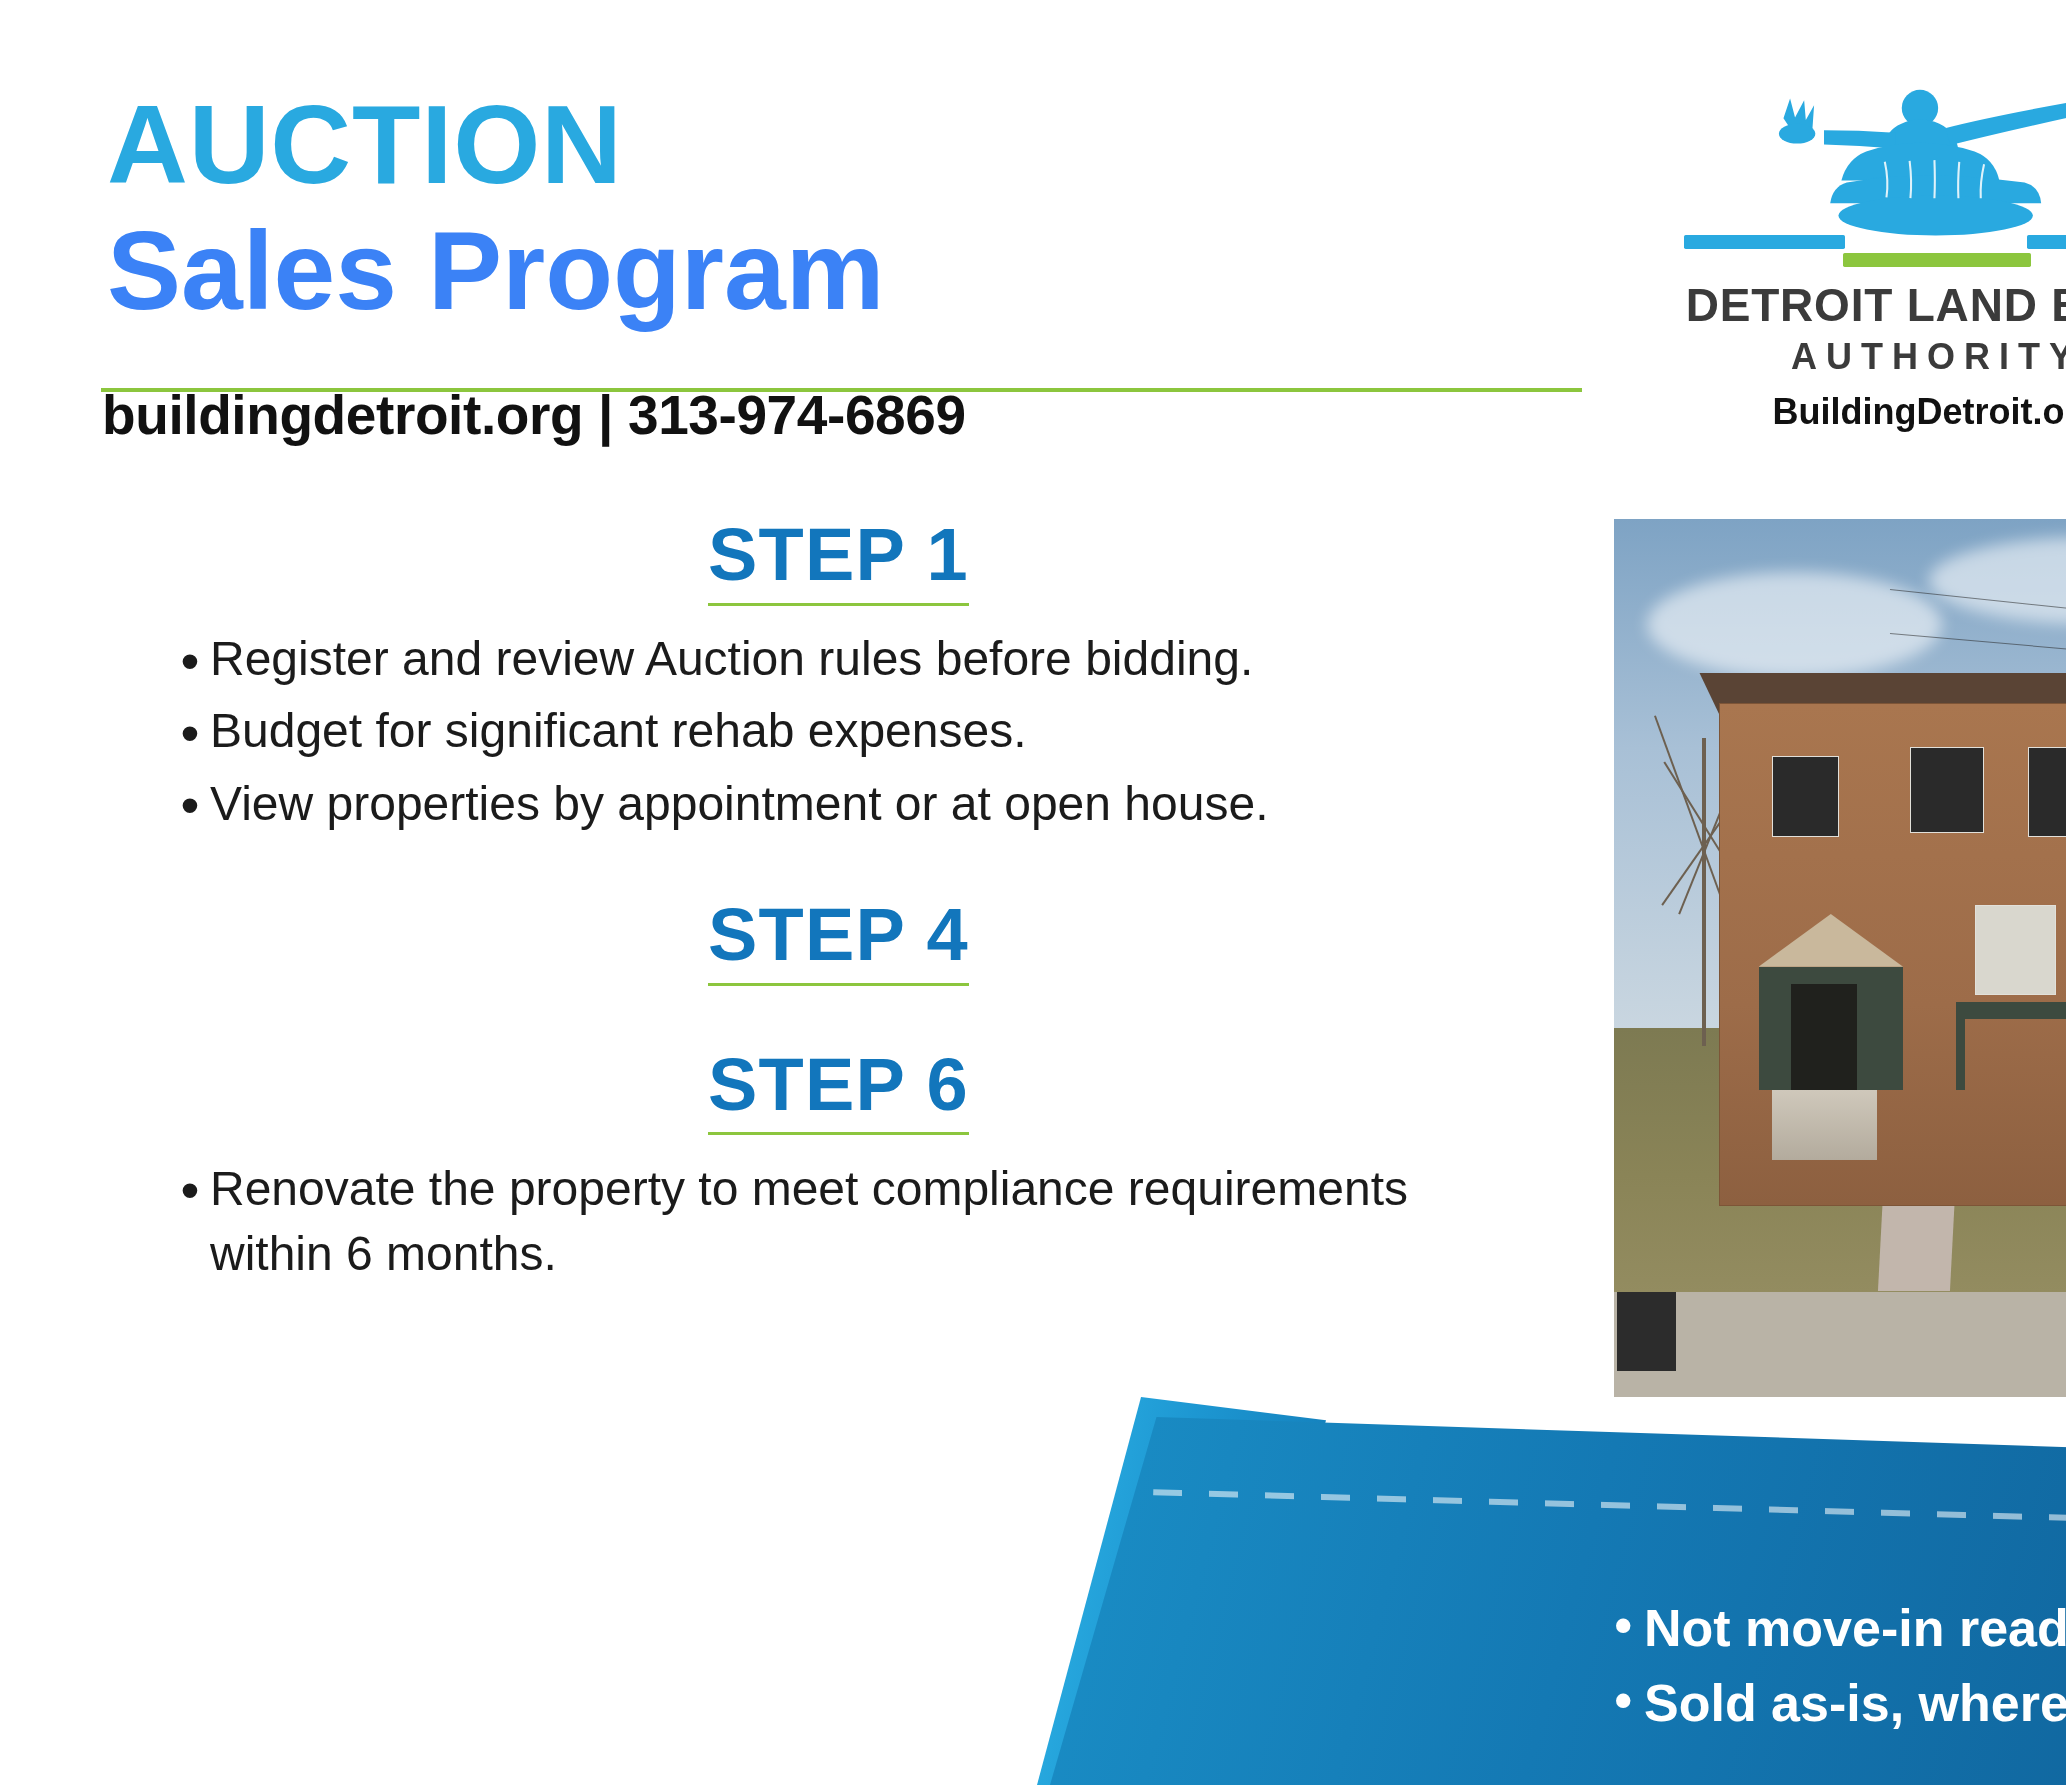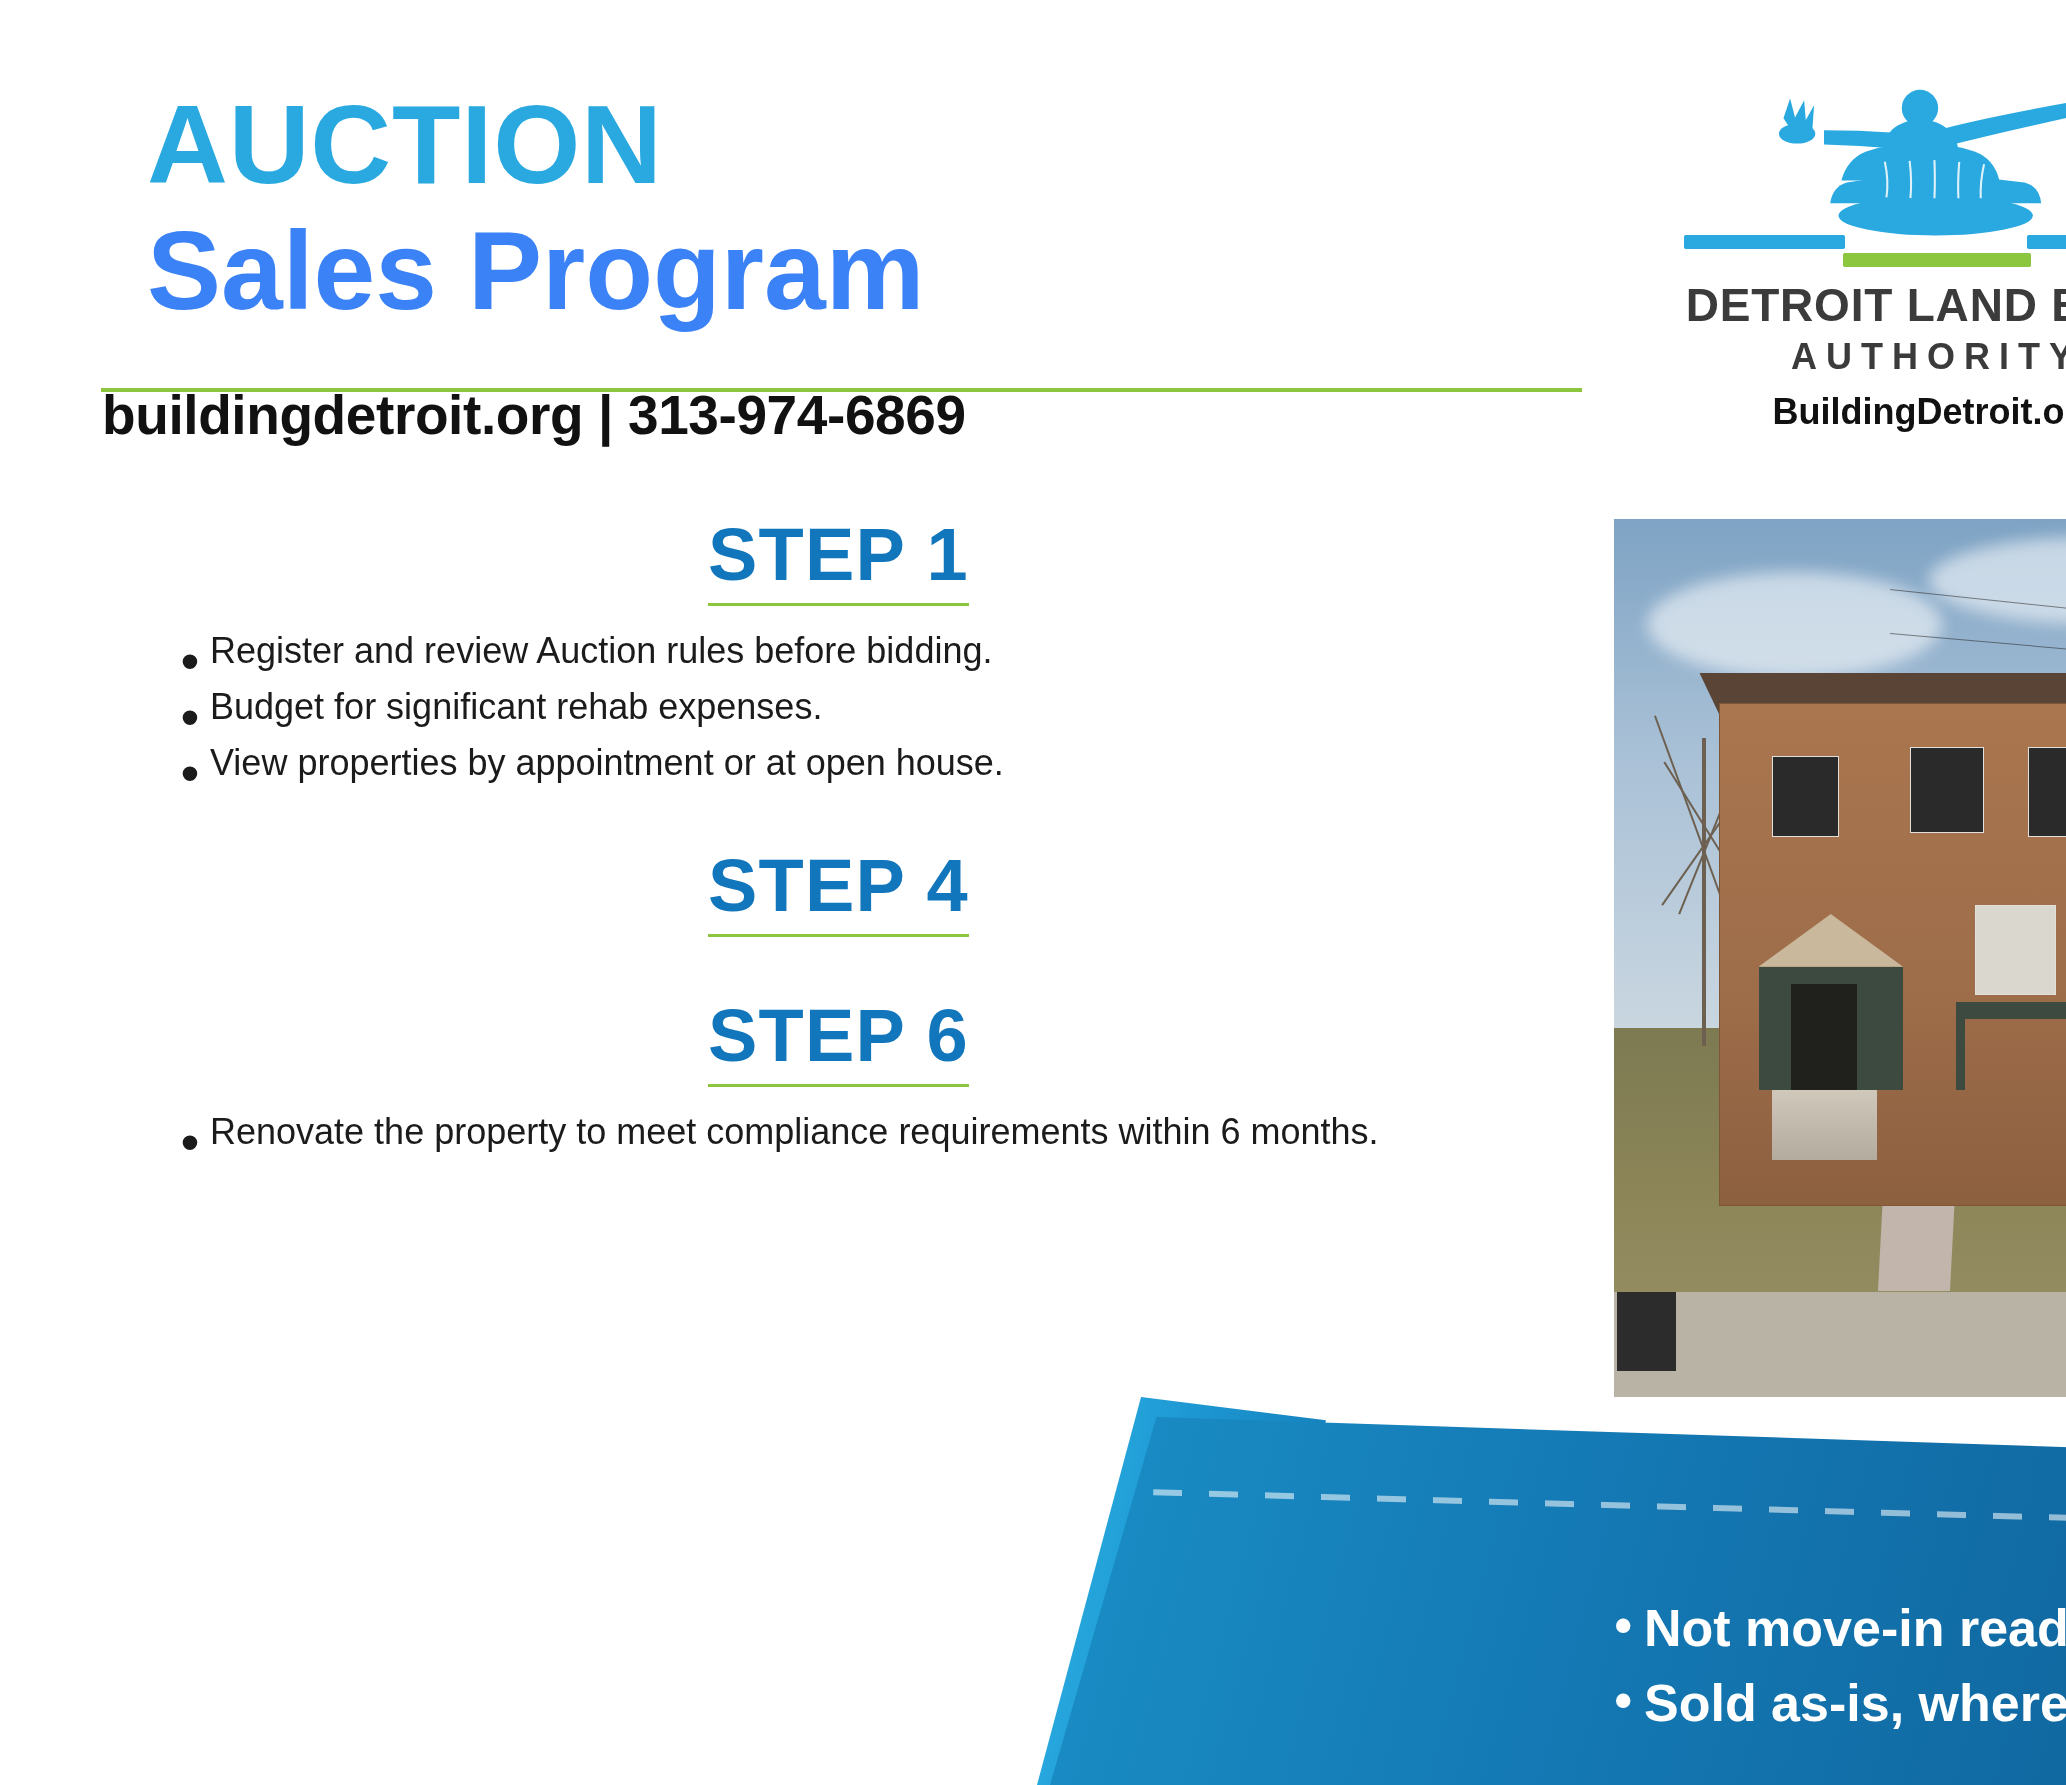--- a/index.html
+++ b/index.html
@@ -20,21 +20,20 @@
     inset: 0;
     background: #ffffff;
   }
 
   
   .title-block {
     position: absolute;
     left: 107px;
     top: 89px;
     width: 1496px;
-    margin-left: 40px;
   }
   .title-line1 {
     font-size: 112px;
     font-weight: bold;
     color: #29a9e0;
     letter-spacing: 0.8px;
     line-height: 1.0;
     margin: 0;
   }
   .title-line2 {
@@ -126,21 +125,21 @@
     padding-bottom: 5.8px;
     border-bottom: 3.7px solid #8cc63e;
   }
   ul.step-list {
     list-style: none;
     margin: 21.5px 0 0 0;
     padding: 0 0 0 33px;
   }
   ul.step-list li {
     position: relative;
-    font-size: 36px;
+    font-size: 48px;
     color: #1b1b1b;
     line-height: 1.35;
     margin-bottom: 7.4px;
     padding-left: 41px;
   }
   ul.step-list li::before {
     content: "\2022";
     position: absolute;
     left: 11.6px;
     top: -2.5px;

